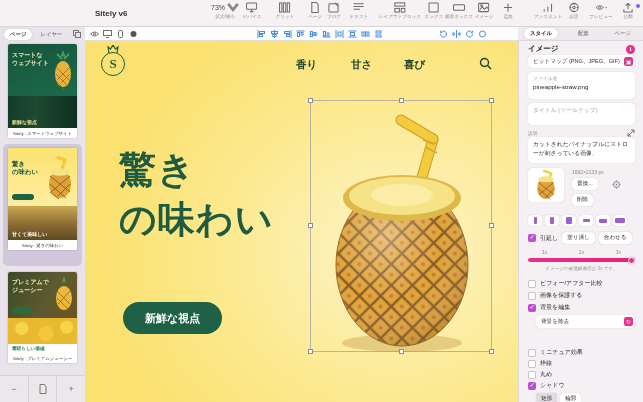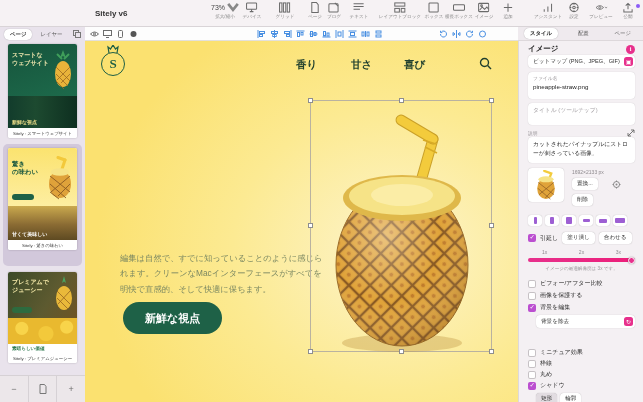--- a/index.html
+++ b/index.html
@@ -381,21 +381,22 @@
   </svg>
 
   <span class="abs site-nav" style="left:211px">香り</span>
   <span class="abs site-nav" style="left:266px">甘さ</span>
   <span class="abs site-nav" style="left:319px">喜び</span>
   <svg class="abs" style="left:394px;top:16px" width="13" height="13" viewBox="0 0 13 13">
     <circle cx="5.5" cy="5.5" r="4" fill="none" stroke="#21402e" stroke-width="1.4"></circle>
       <path d="M8.6 8.6L12 12" stroke="#21402e" stroke-width="1.4"></path>
   </svg>
 
-  <div class="abs body-p">編集は自然で、すでに知っていることのように感じられます。クリーンなMacインターフェースがすべてを明快で直感的、そして快適に保ちます。</div>
+  <div class="abs h1">驚き
+の味わい</div>
   <button class="abs cta">新鮮な視点</button>
 
   <div class="abs selbox">
     <svg width="180" height="250" viewBox="0 0 170 250" style="position:absolute;left:1px;top:4px">
       <defs>
         <pattern id="pina" width="15" height="15" patternUnits="userSpaceOnUse" patternTransform="rotate(45)">
           <rect width="15" height="15" fill="#e0a339"></rect>
           <rect width="15" height="15" fill="none" stroke="#8a5a22" stroke-width="2.4"></rect>
           <circle cx="7.5" cy="7.5" r="2" fill="#c07c2b"></circle>
         </pattern>

